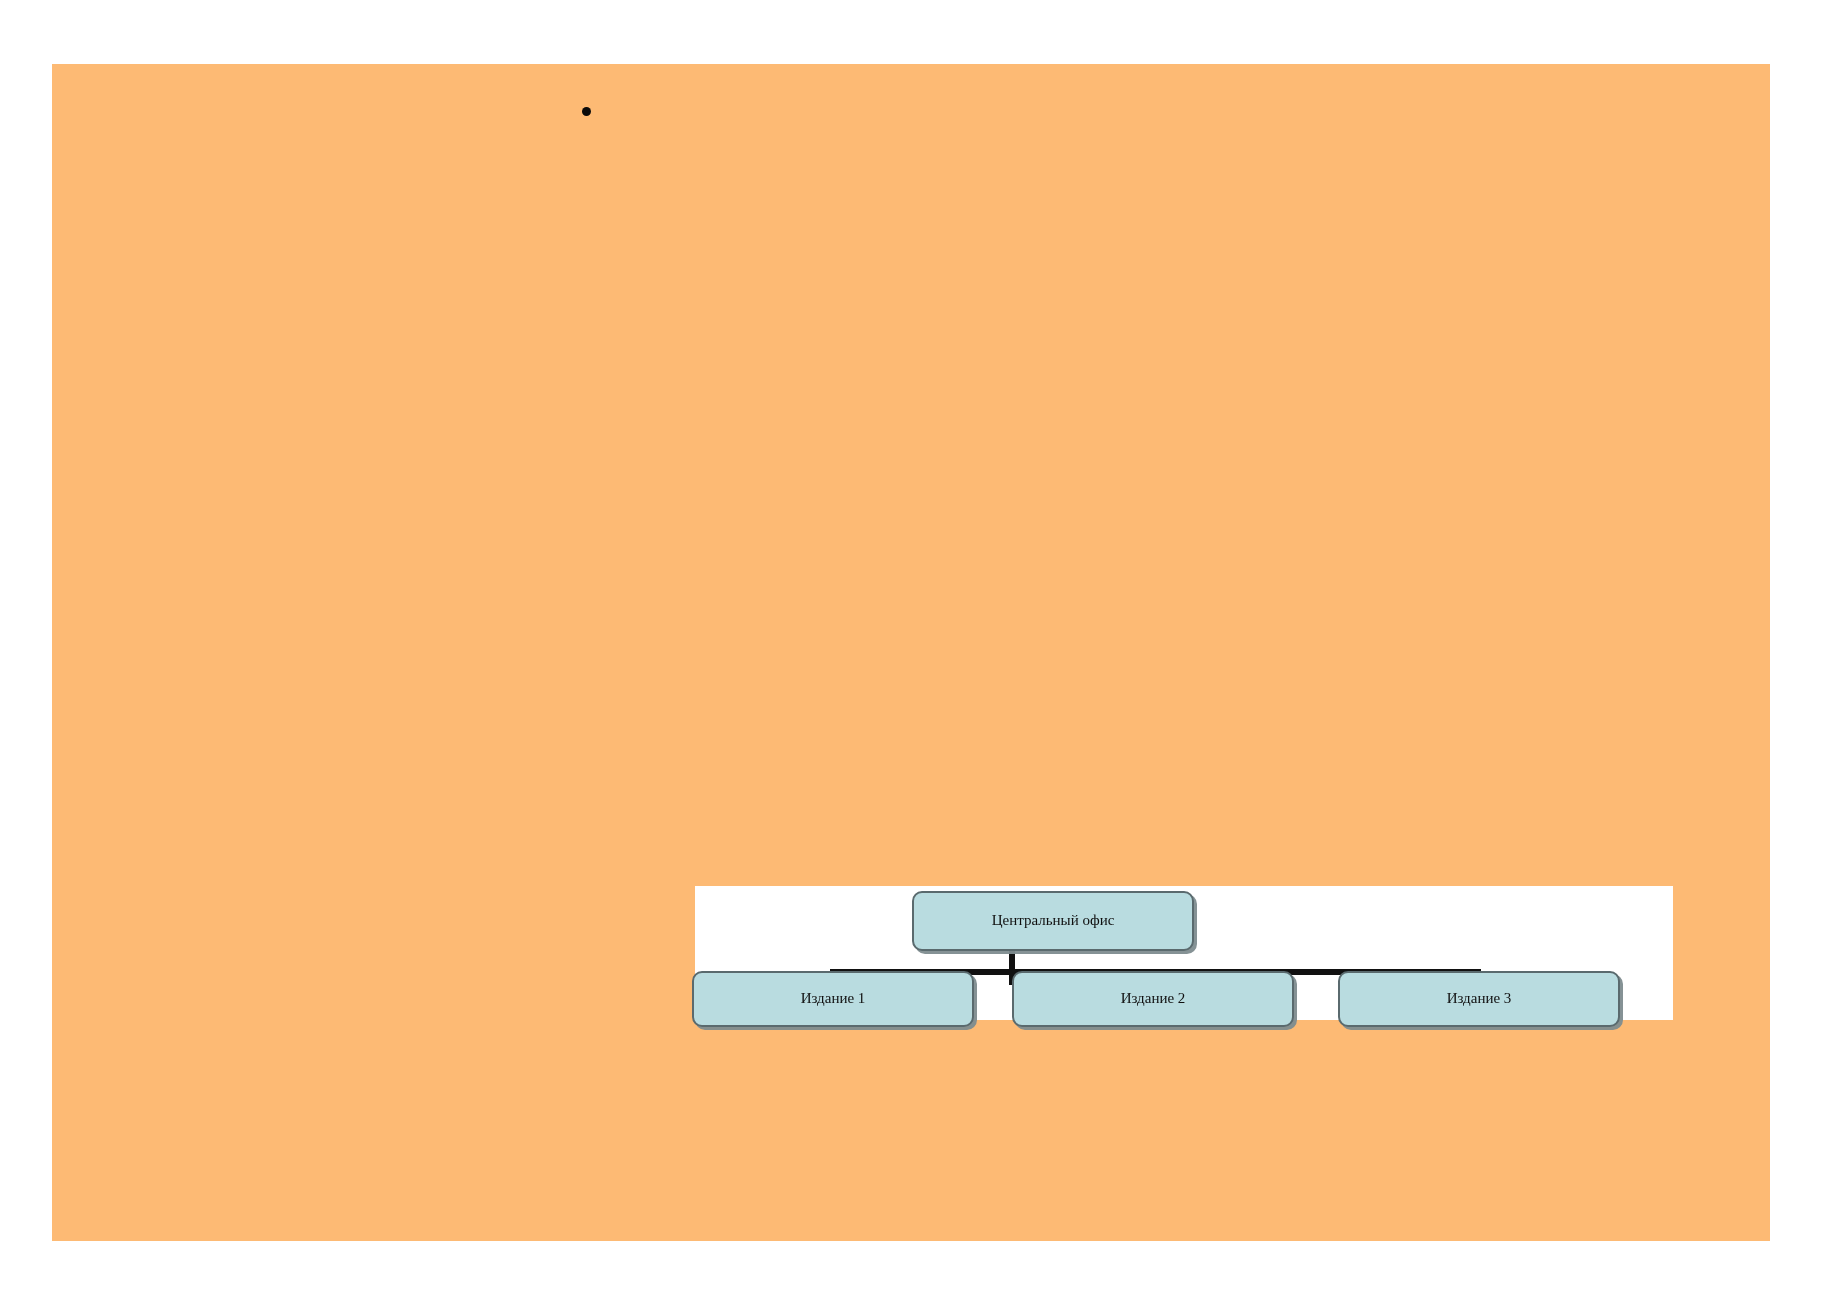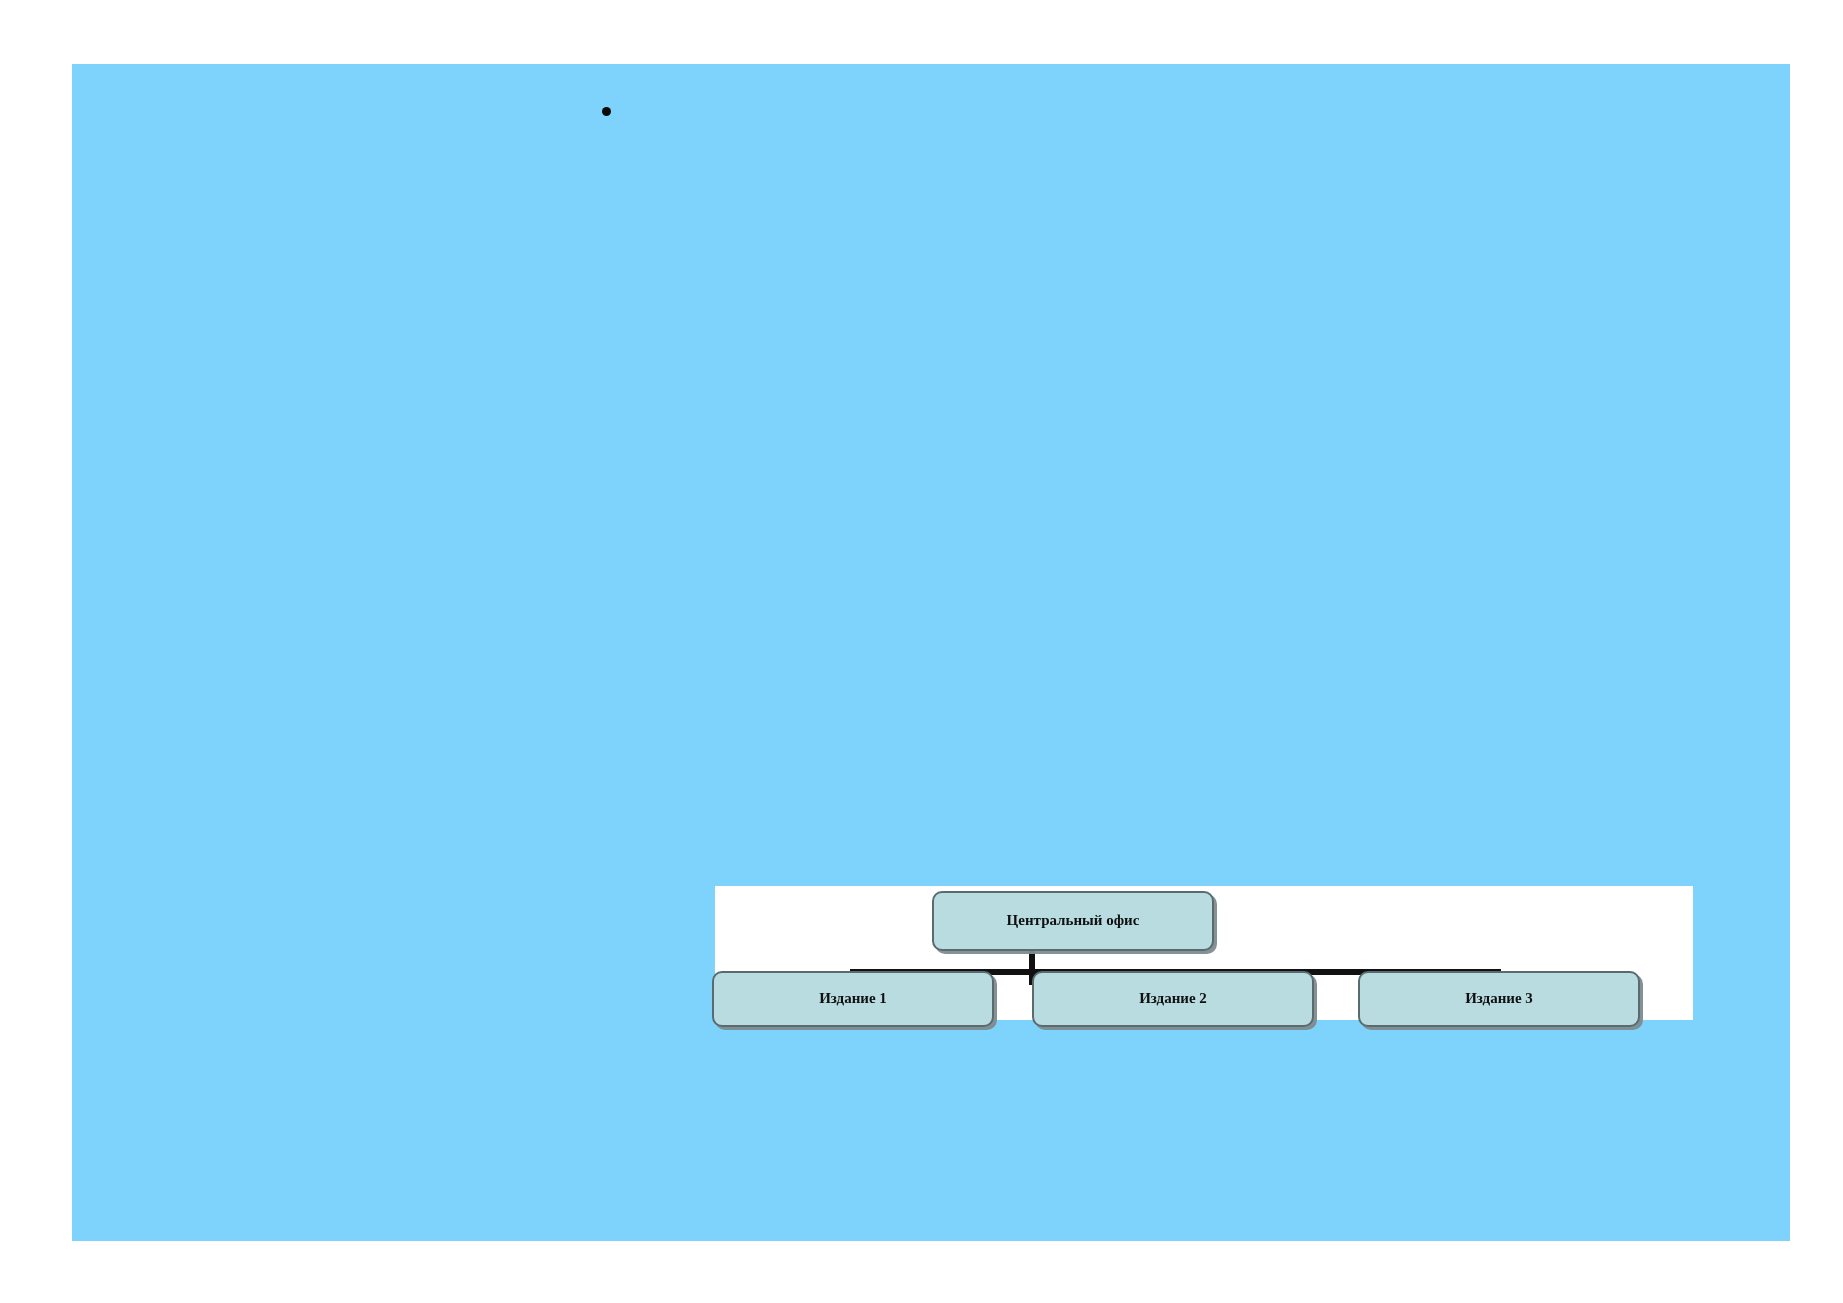--- a/index.html
+++ b/index.html
@@ -11,26 +11,25 @@
     width: 1843px;
     height: 1303px;
     position: relative;
     overflow: hidden;
     font-family: "Liberation Serif", "DejaVu Serif", serif;
   }
 
   
   #document-page {
     position: absolute;
-    left: 72px;
+    left: 52px;
     top: 64px;
     width: 1718px;
     height: 1177px;
-    background: #7dd3fc;
-    font-weight: bold;
+    background: #fdba74;
   }
 
   
   #bullet-list {
     position: absolute;
     left: 530px;
     top: 35px;
     margin: 0;
     padding: 0;
     list-style: none;

